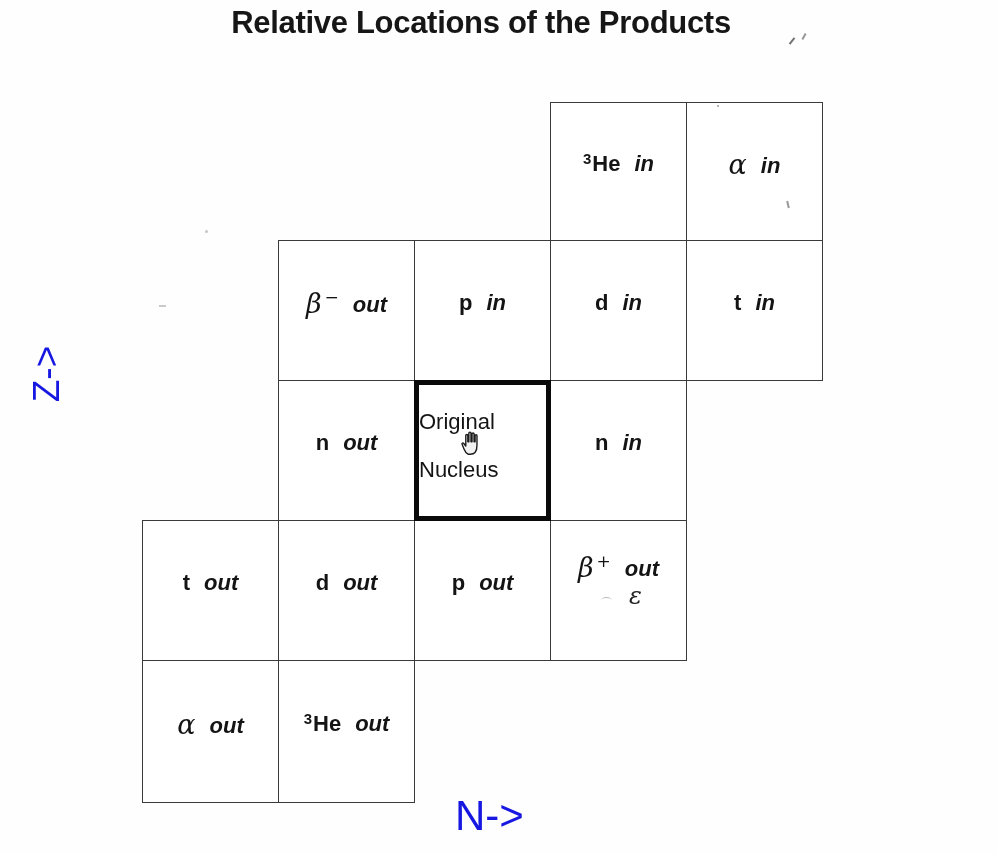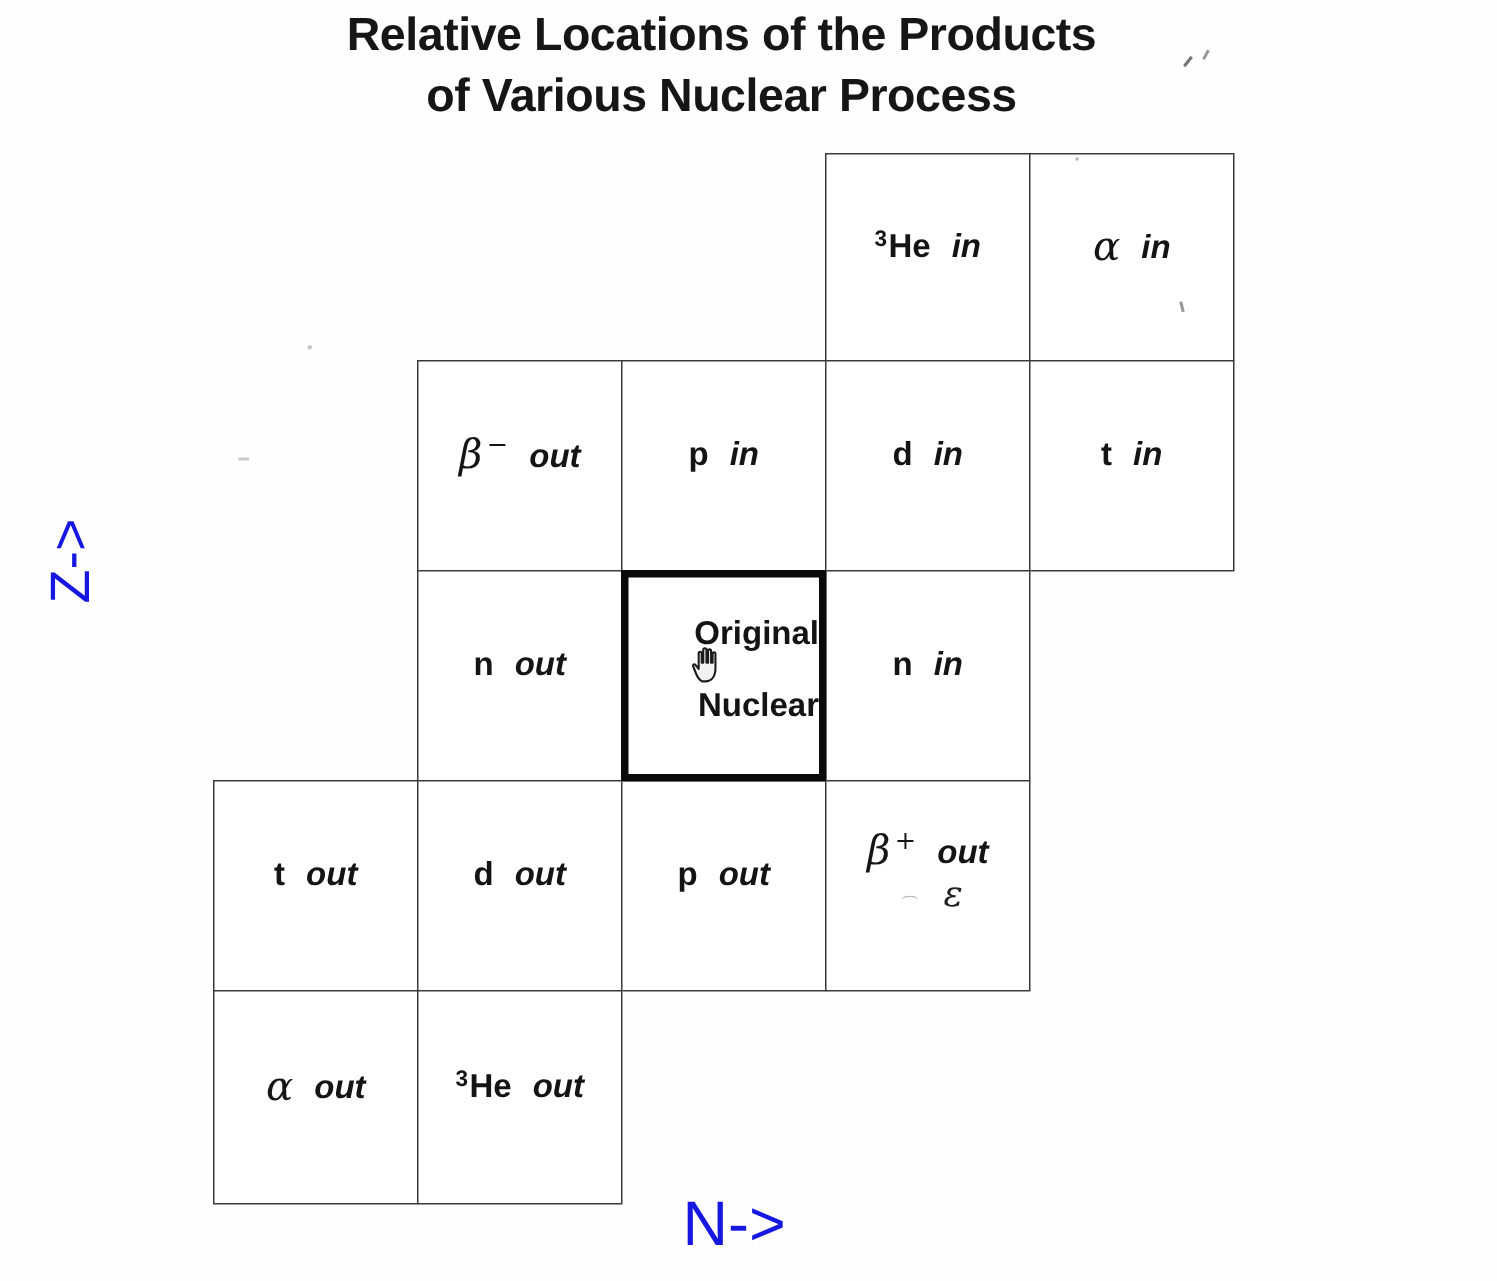--- a/index.html
+++ b/index.html
@@ -19,21 +19,21 @@
   .lbl{
     display:flex;align-items:baseline;white-space:nowrap;
     font-weight:700;font-size:22px;color:#141414;transform:translateY(-8px);
   }
   .lbl span:empty{display:none;}
   .presup{font-size:15px;position:relative;top:-7px;margin-right:1px;font-weight:700;}
   .postsup{font-size:17px;position:relative;top:-9px;margin-left:3px;font-family:"DejaVu Serif",serif;font-weight:400;}
   .greek{font-family:"DejaVu Serif",serif;font-style:italic;font-weight:400;font-size:27px;transform:translateY(1px);}
   .word{margin-left:14px;font-style:italic;}
   .original{border:5px solid #0a0a0a;z-index:3;}
-  .orig-line{position:absolute;left:0;right:0;text-align:right;font-weight:700;font-size:22px;color:#141414;}
+  .orig-line{position:absolute;left:0;right:0;text-align:left;font-weight:400;font-size:22px;color:#141414;}
   .orig-l1{top:24px;}
   .orig-l2{top:72px;}
   .hand{position:absolute;left:38px;top:43px;width:28px;height:28px;z-index:4;}
   .bplus-wrap{display:flex;flex-direction:column;align-items:center;transform:translateY(-10px);}
   .eps-row{display:flex;align-items:center;margin-top:0px;padding-left:6px;}
   .eps{font-family:"DejaVu Serif",serif;font-style:italic;font-size:24px;color:#222;transform:none;}
   .tilde{width:11px;height:5px;border-top:1.5px solid #b9b9b9;border-radius:50%;margin-right:17px;transform:translateY(4px);}
   .zlabel{
     position:absolute;left:4px;top:352px;width:88px;height:44px;text-align:center;
     transform:rotate(-90deg);font-size:37px;font-weight:400;color:#1717e2;letter-spacing:0px;
@@ -49,21 +49,20 @@
   .a5{left:159px;top:305px;width:7px;height:2px;opacity:.28;}
   .a6{left:717px;top:105px;width:2px;height:2px;opacity:.4;}
 </style>
 </head>
 <body>
 
 <div class="canvas">
 
   <div class="title">
     <div>Relative Locations of the Products</div>
-    <div>of Various Nuclear Process</div>
   </div>
 
   <div class="cell" style="left:550px;top:102px;width:137px;height:139px">
     <div class="lbl">
         <span class="presup">3</span>
         <span>He</span>
         <span class="word">in</span>
       </div>
   </div>
   <div class="cell" style="left:686px;top:102px;width:137px;height:139px">
@@ -105,21 +104,21 @@
         <span class="word">out</span>
       </div>
   </div>
   <div class="cell original" style="left:414px;top:380px;width:137px;height:141px">
     <div class="orig-line orig-l1">Original</div>
     <span class="hand">
       <svg viewBox="0 0 17 22" width="28" height="28">
         <path d="M6.2 20.6 C4.4 19.7 3.7 18.3 3.0 16.5 L1.5 12.7 C1.2 11.9 2.2 11.3 2.7 12.0 L4.4 14.1 L4.4 5.9 C4.4 4.8 6.0 4.8 6.0 5.9 L6.0 10.9 L6.8 10.9 L6.8 4.1 C6.8 3.0 8.5 3.0 8.5 4.1 L8.5 10.9 L9.3 10.9 L9.3 4.7 C9.3 3.6 10.9 3.6 10.9 4.7 L10.9 10.9 L11.7 10.9 L11.7 6.1 C11.7 5.1 13.2 5.1 13.2 6.1 L13.2 13.5 C13.2 17.8 11.4 20.6 7.9 20.6 Z" fill="#f2f2f2" stroke="#1c1c1c" stroke-width="1.1" stroke-linejoin="round"></path>
       </svg>
     </span>
-    <div class="orig-line orig-l2">Nuclear</div>
+    <div class="orig-line orig-l2">Nucleus</div>
   </div>
   <div class="cell" style="left:550px;top:380px;width:137px;height:141px">
     <div class="lbl">
         <span>n</span>
         <span class="word">in</span>
       </div>
   </div>
 
   <div class="cell" style="left:142px;top:520px;width:137px;height:141px">
     <div class="lbl">

